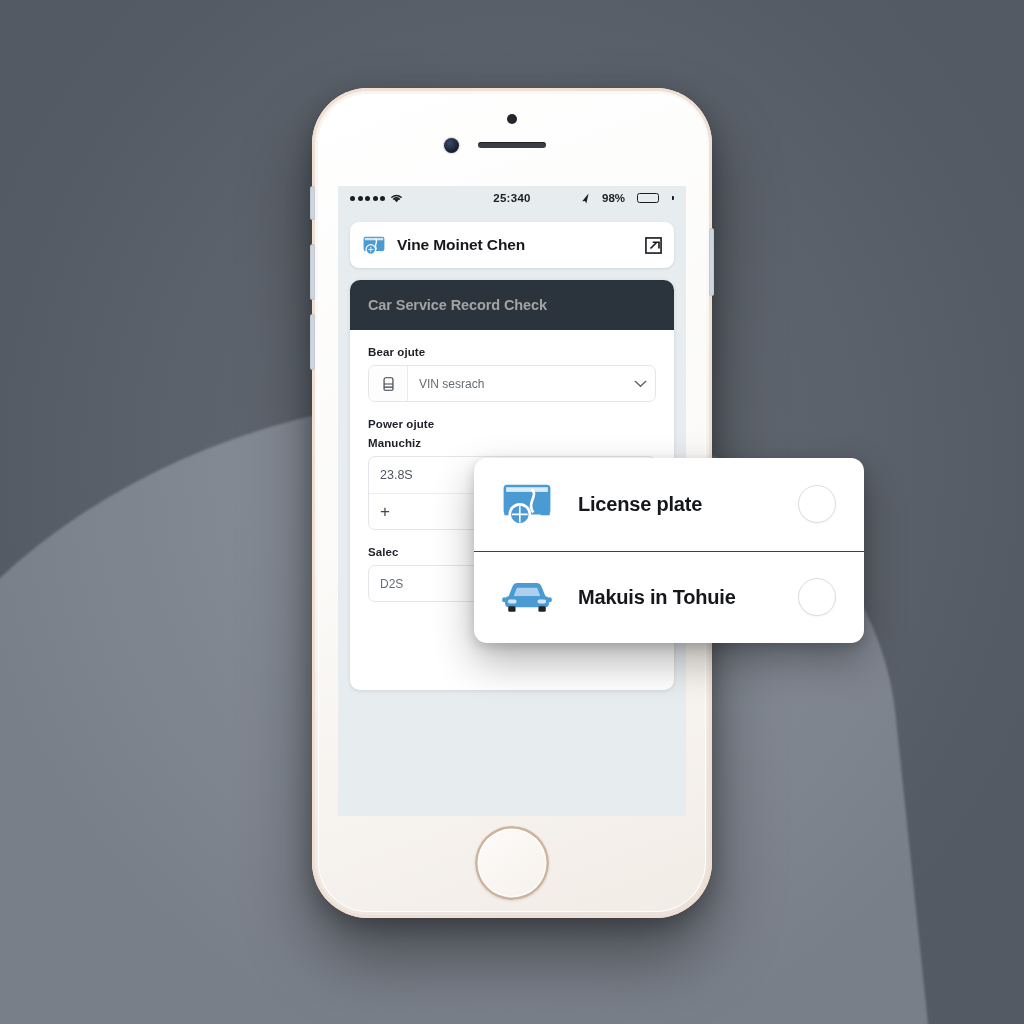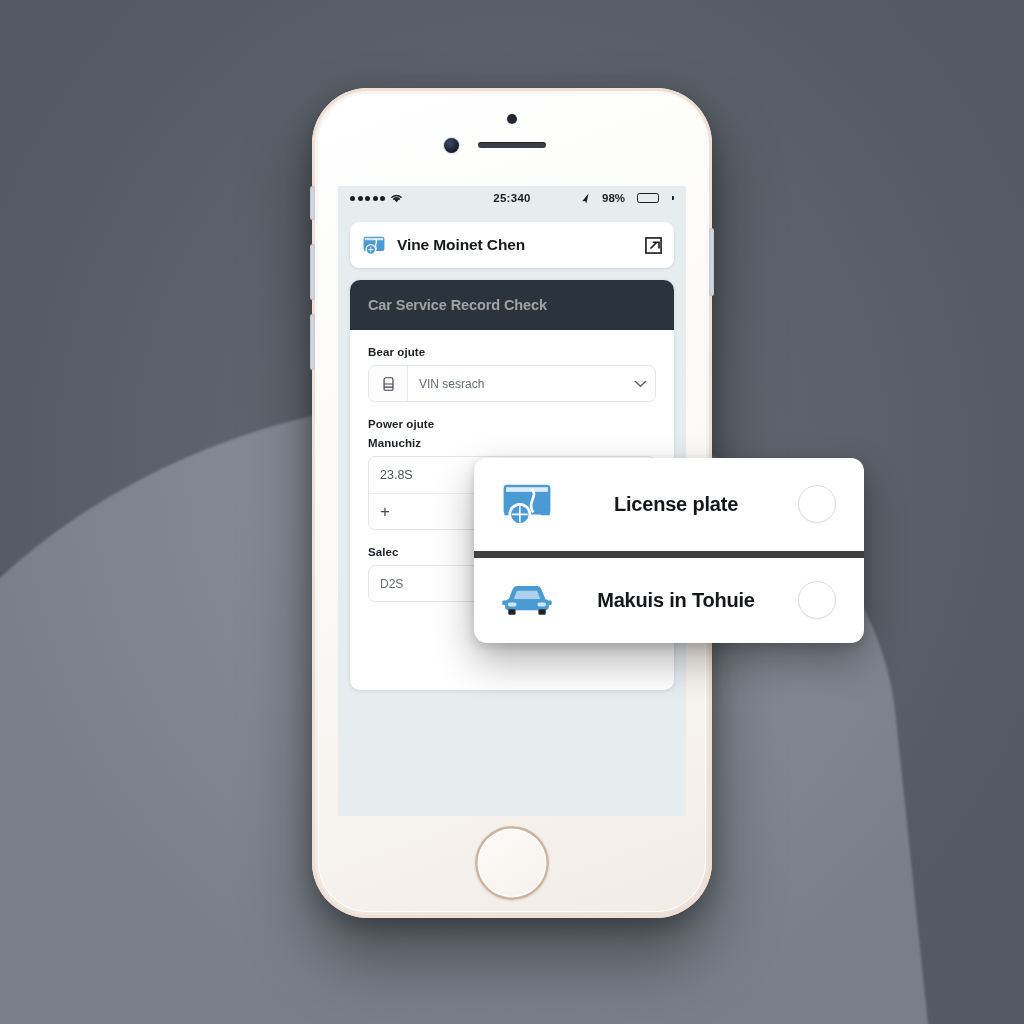--- a/index.html
+++ b/index.html
@@ -250,28 +250,27 @@
       0 4px 12px rgba(0,0,0,0.16);
     overflow: hidden;
   }
   .popup-row {
     height: 50%;
     display: flex;
     align-items: center;
     padding: 0 28px 0 26px;
     gap: 24px;
   }
-  .popup-row + .popup-row { border-top: 7px solid #404040; }
+  .popup-row + .popup-row { border-top: 1px solid #404040; }
   .popup-label {
     flex: 1;
     font-size: 20px;
     font-weight: bold;
     color: #15171b;
     letter-spacing: -0.2px;
-    text-align: center;
   }
   .popup-radio {
     width: 38px; height: 38px;
     border-radius: 50%;
     border: 1.6px solid #dadde1;
     background: #fff;
     box-shadow: 0 1px 2px rgba(0,0,0,0.05);
     flex: 0 0 auto;
   }
   .popup-icon { flex: 0 0 auto; line-height: 0; }

